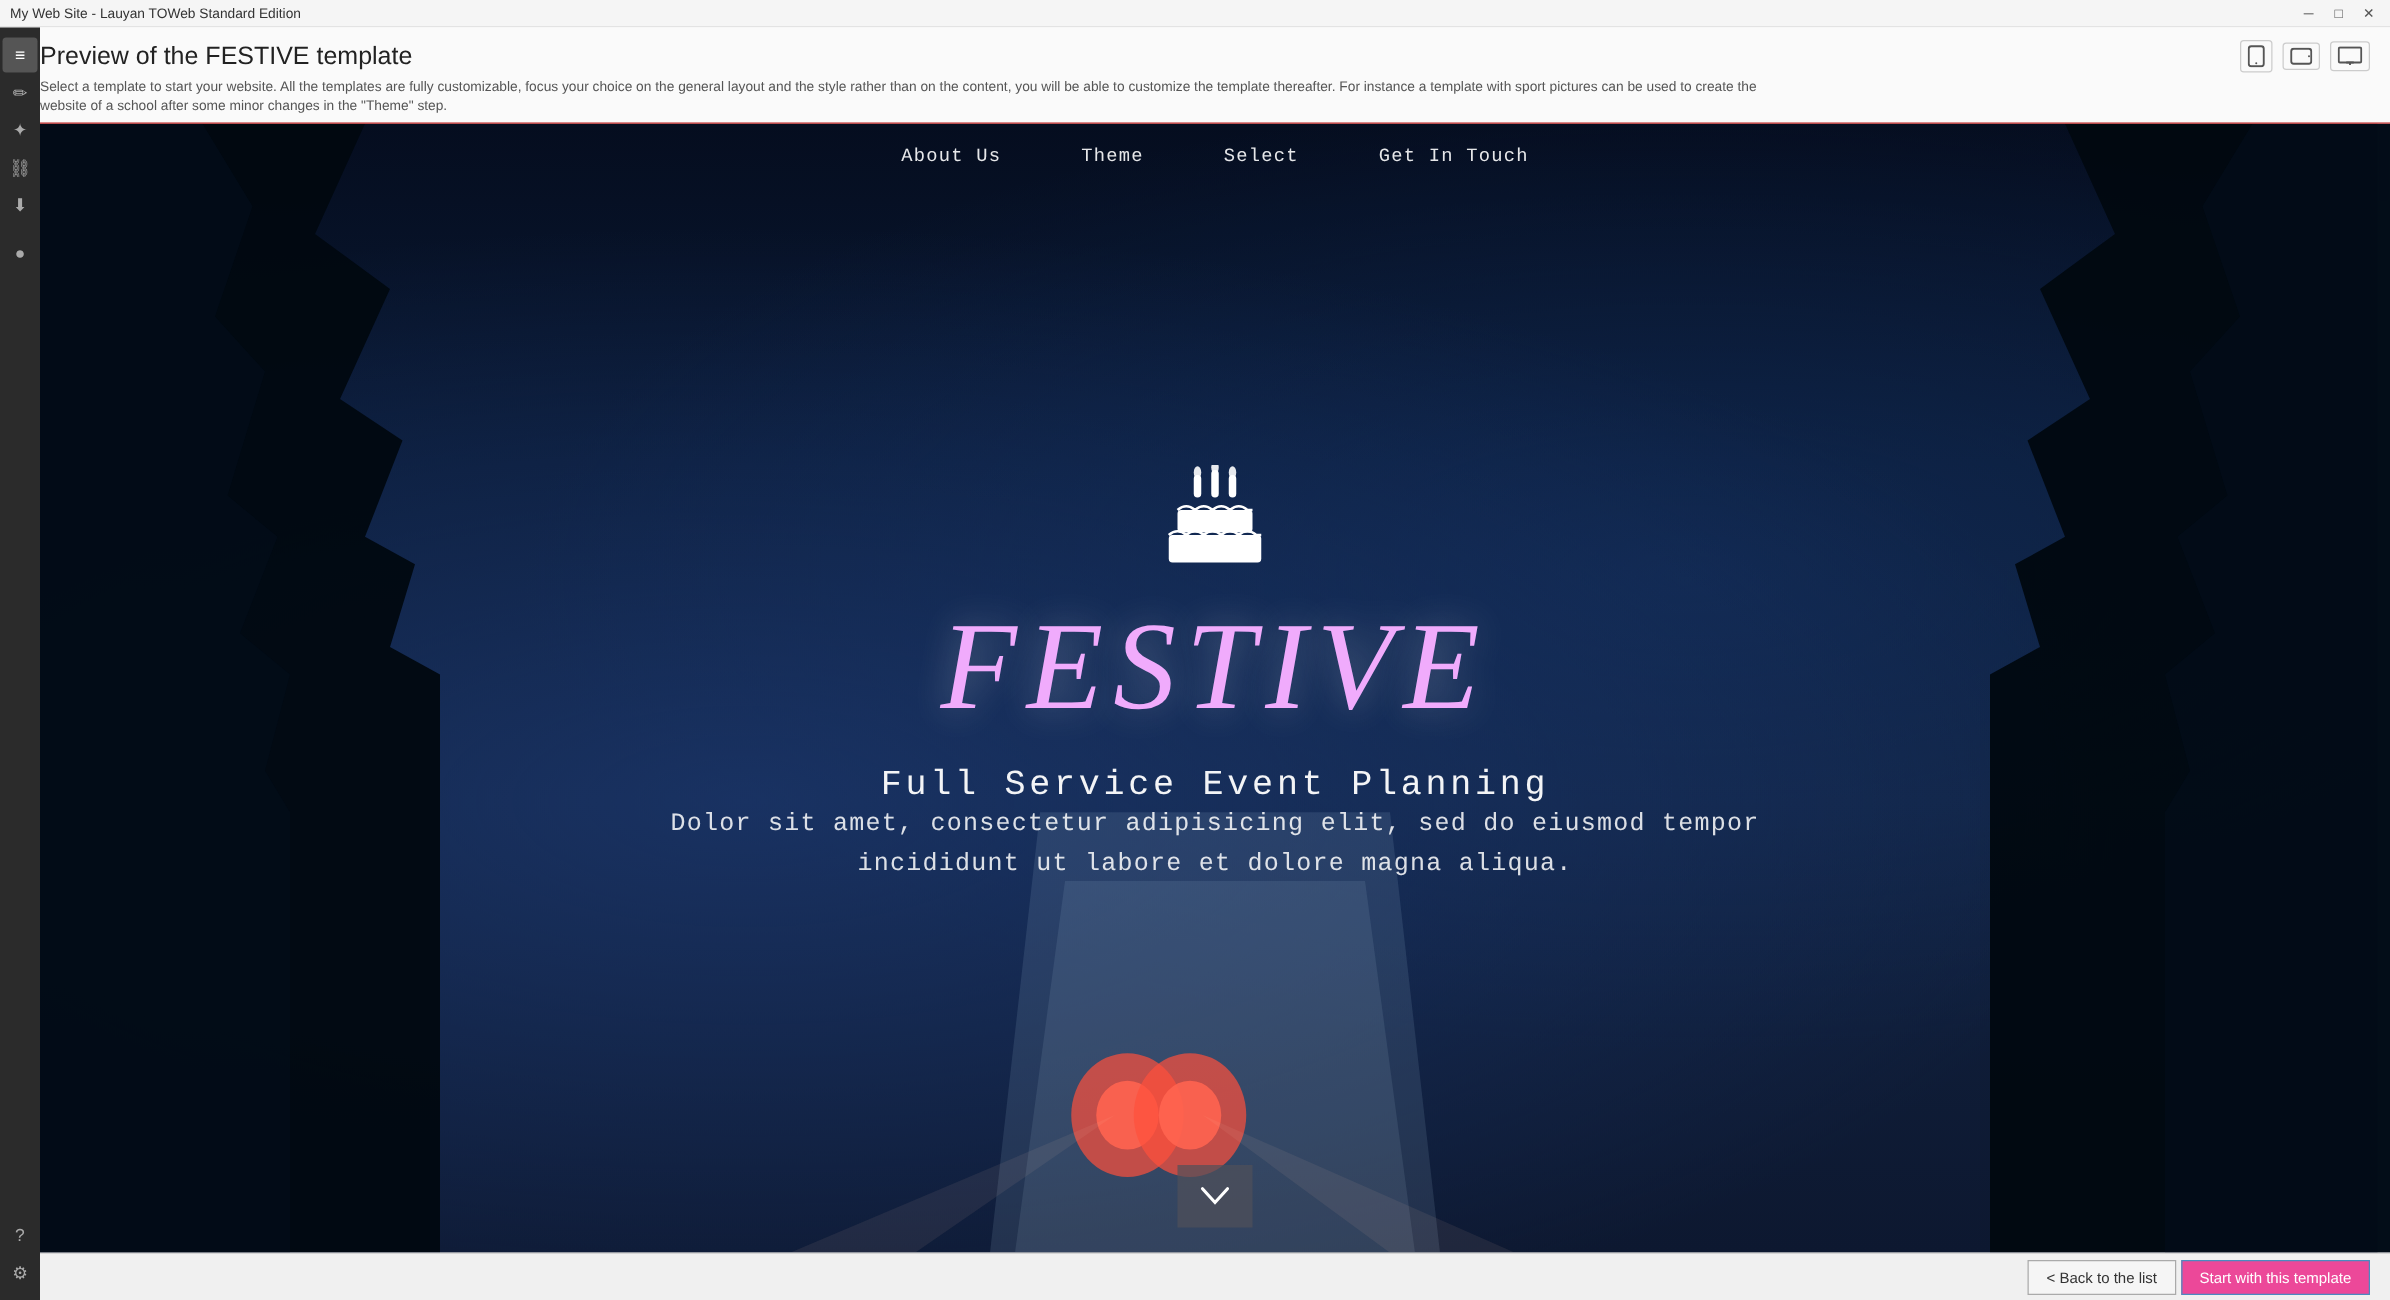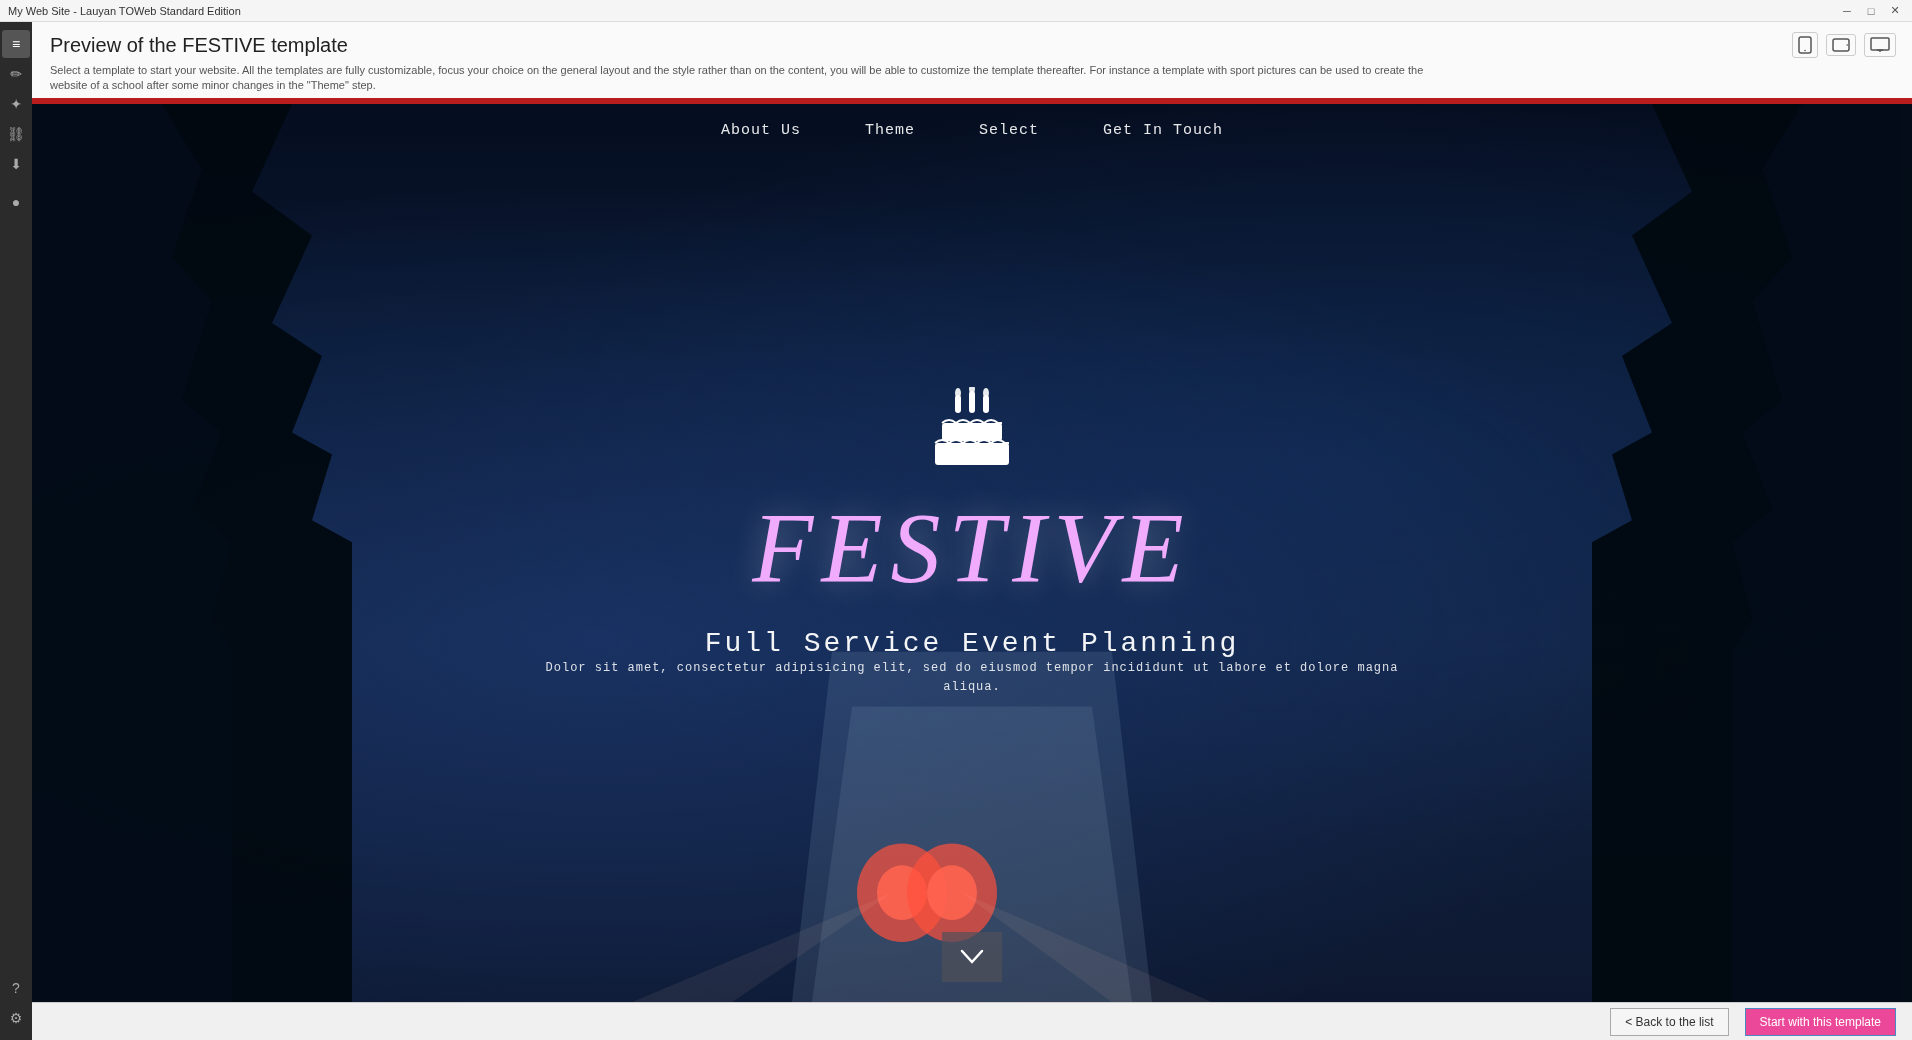--- a/index.html
+++ b/index.html
@@ -66,22 +66,22 @@
     
     .content-area {
       flex: 1;
       display: flex;
       flex-direction: column;
       background: #fff;
     }
 
     
     .header {
-      padding: 10px 16px 4px 18px;
-      border-bottom: 6px solid #b91c1c;
+      padding: 10px 16px 4px 0;
+      border-bottom: 1px solid #b91c1c;
       background: #fafafa;
     }
     .header-top {
       display: flex;
       align-items: center;
       justify-content: space-between;
     }
     .header-title {
       font-size: 20px;
       font-weight: 400;
@@ -192,21 +192,21 @@
     .festive-subtitle {
       font-size: 28px;
       color: #ffffff;
       letter-spacing: 3px;
       font-family: 'Courier New', monospace;
       opacity: 0.95;
     }
 
     
     .festive-desc {
-      font-size: 12px;
+      font-size: 20px;
       color: rgba(255,255,255,0.85);
       text-align: center;
       max-width: 900px;
       letter-spacing: 1px;
       font-family: 'Courier New', monospace;
       line-height: 1.6;
     }
 
     
     .scroll-btn-container {
@@ -228,21 +228,21 @@
 
     
     .bottom-bar {
       height: 38px;
       background: #f0f0f0;
       border-top: 1px solid #ccc;
       display: flex;
       align-items: center;
       justify-content: flex-end;
       padding: 0 16px;
-      gap: 16px;
+      gap: 4px;
     }
     .back-btn {
       padding: 6px 14px;
       background: #f5f5f5;
       border: 1px solid #aaa;
       cursor: pointer;
       font-size: 12px;
       color: #333;
     }
     .start-btn {

